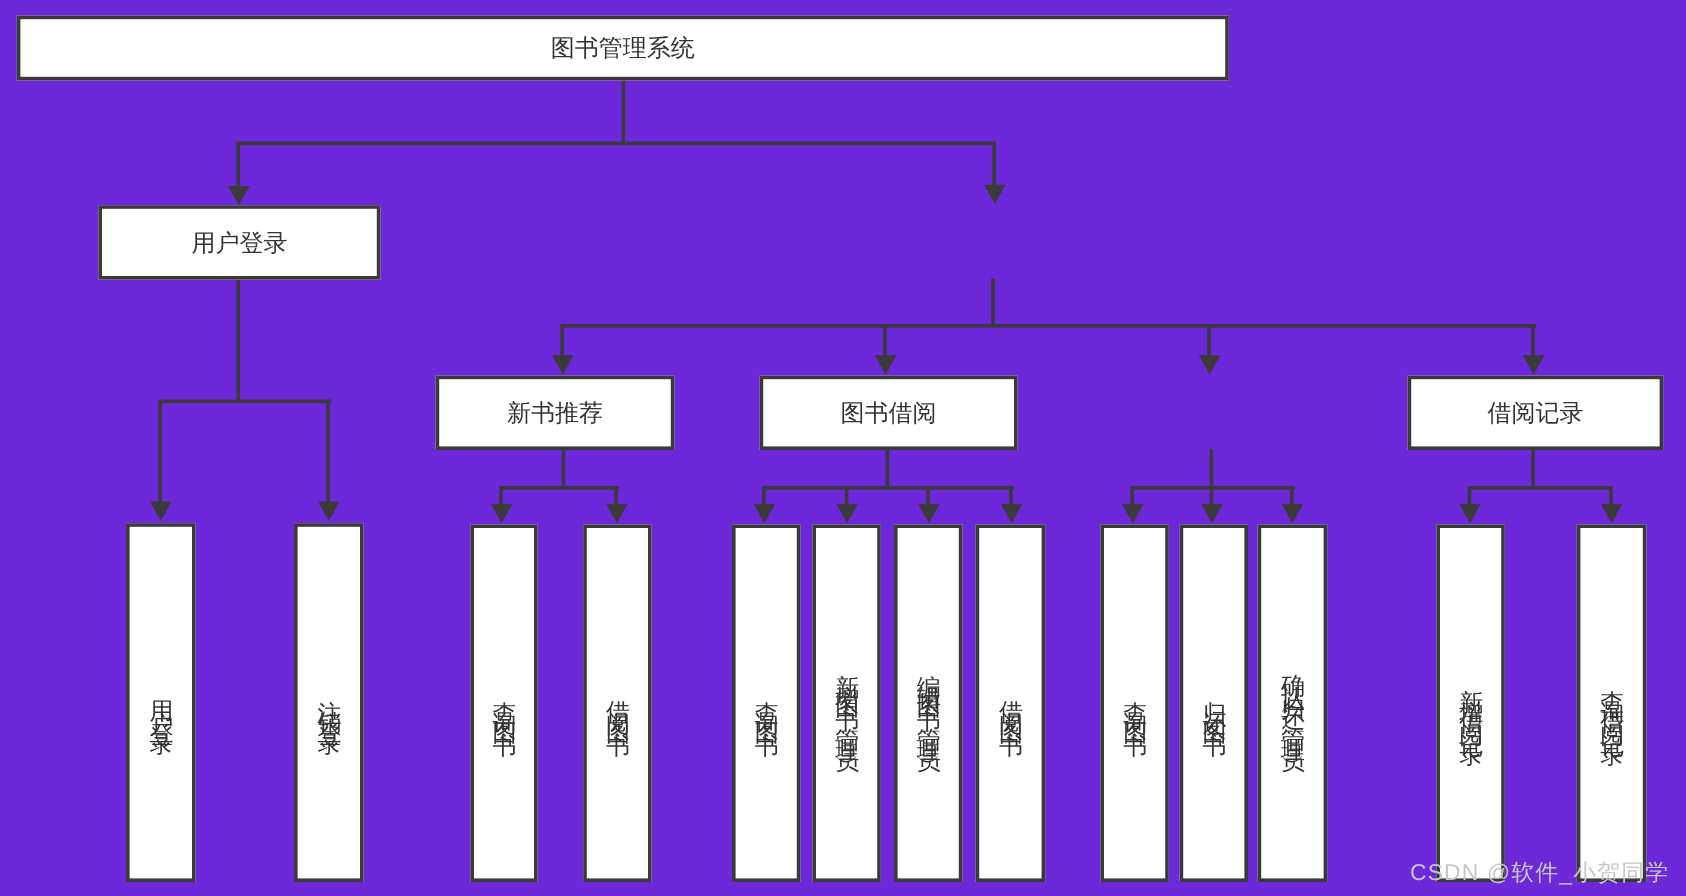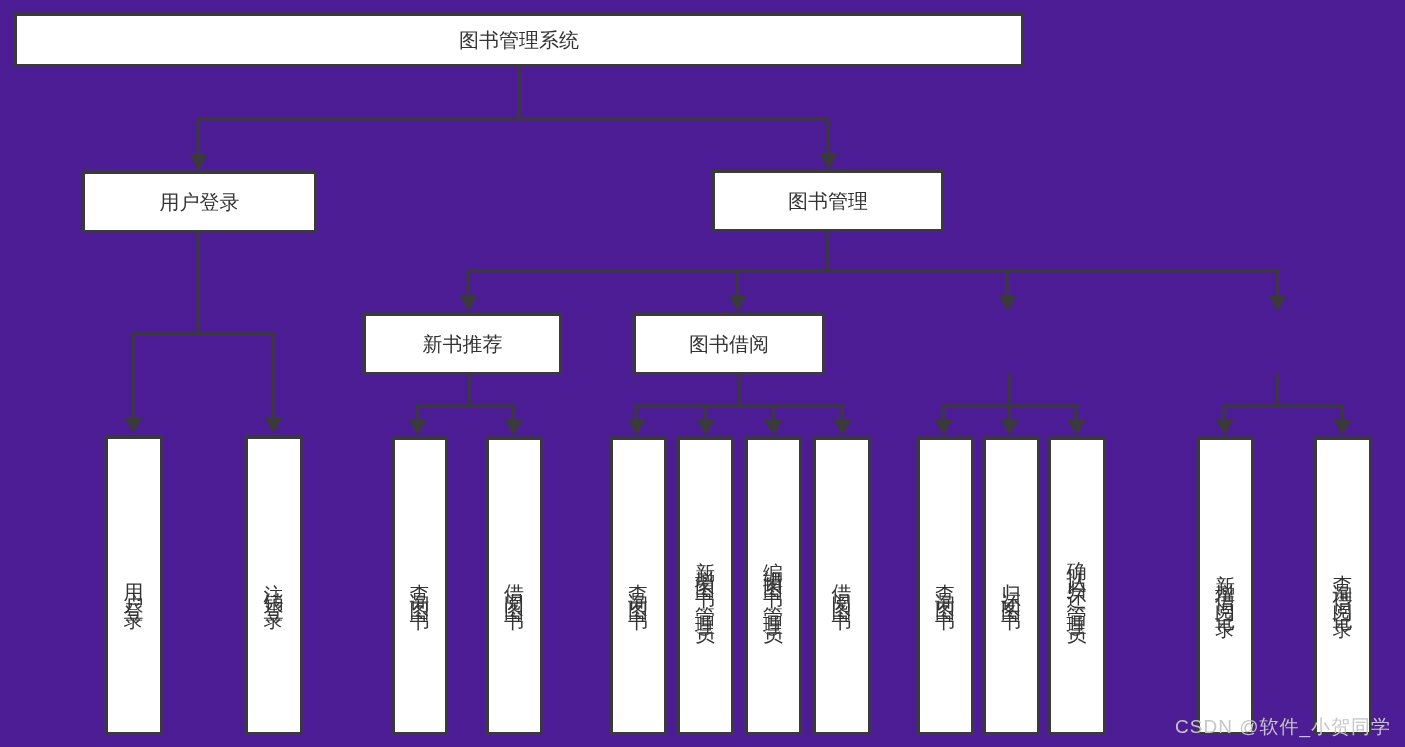--- a/index.html
+++ b/index.html
@@ -1,17 +1,17 @@
 <!DOCTYPE html>
 <html><head>
 <meta charset="utf-8">
 <style>
   html,body{margin:0;padding:0;background:#ffffff;}
   .canvas{
-    position:relative;width:1405px;height:747px;background:#4c1d95;
+    position:relative;width:1405px;height:747px;background:#6d28d9;
     font-family:"Liberation Sans",sans-serif;color:#333333;overflow:hidden;
   }
   .node{
     position:absolute;box-sizing:border-box;border:3px solid #3a3a3a;background:#ffffff;
     display:flex;align-items:center;justify-content:center;
     font-size:20px;color:#333333;
   }
   .node .lbl{white-space:nowrap;}
   .node.v .lbl{
     writing-mode:vertical-rl;text-orientation:mixed;
@@ -94,29 +94,29 @@
   <div class="arrow" style="left:1216px;top:420px;"></div>
   <div class="arrow" style="left:1334px;top:420px;"></div>
 
   <div class="node" style="left:14px;top:13px;width:1010px;height:54px;">
     <span class="lbl">图书管理系统</span>
   </div>
 
   <div class="node" style="left:82px;top:171px;width:235px;height:62px;">
     <span class="lbl">用户登录</span>
   </div>
-  <div class="node" style="left:712px;top:170px;width:232px;height:62px;">
-    <span class="lbl">图书管理</span>
-  </div>
 
   <div class="node" style="left:363px;top:313px;width:199px;height:62px;">
     <span class="lbl">新书推荐</span>
   </div>
-  <div class="node" style="left:633px;top:313px;width:192px;height:62px;">
+  <div class="node" style="left:633px;top:313px;width:215px;height:62px;">
     <span class="lbl">图书借阅</span>
+  </div>
+  <div class="node" style="left:1173px;top:313px;width:213px;height:62px;">
+    <span class="lbl">借阅记录</span>
   </div>
 
   <div class="node v" style="left:105px;top:436px;width:58px;height:299px;">
     <span class="lbl">用户登录</span>
   </div>
   <div class="node v" style="left:245px;top:436px;width:58px;height:299px;">
     <span class="lbl">注销登录</span>
   </div>
 
   <div class="node v" style="left:392px;top:437px;width:56px;height:298px;">

